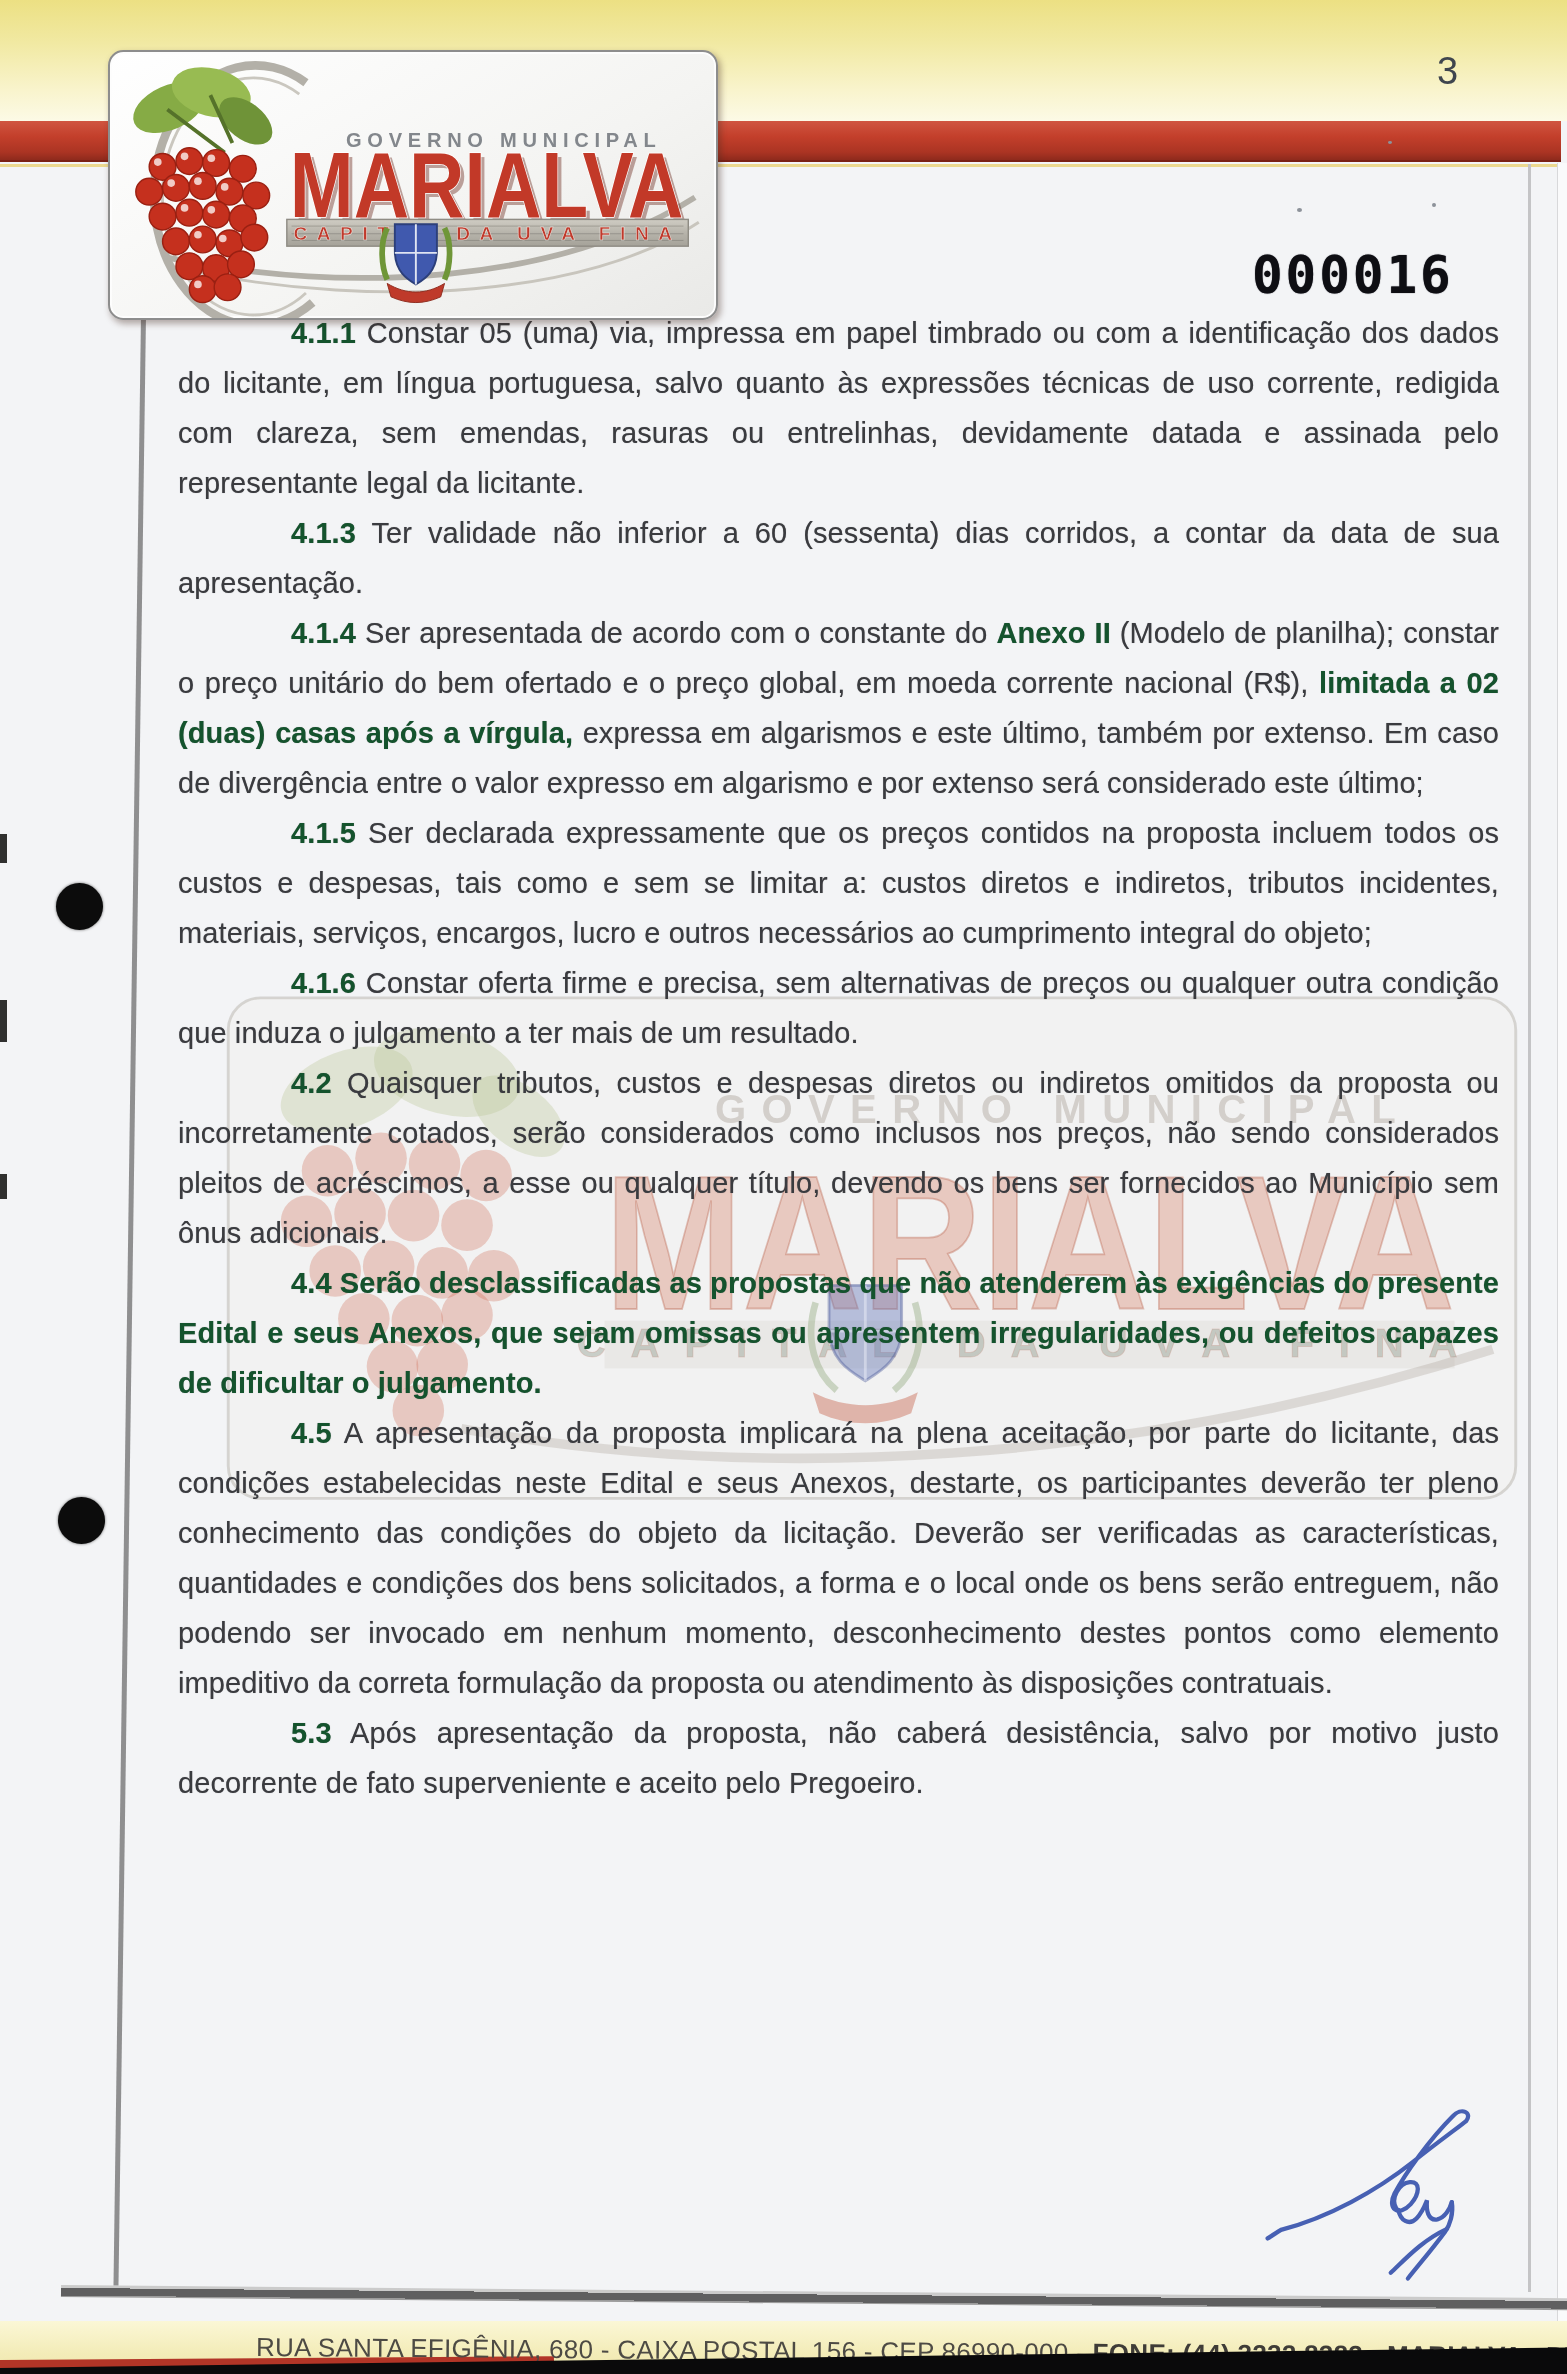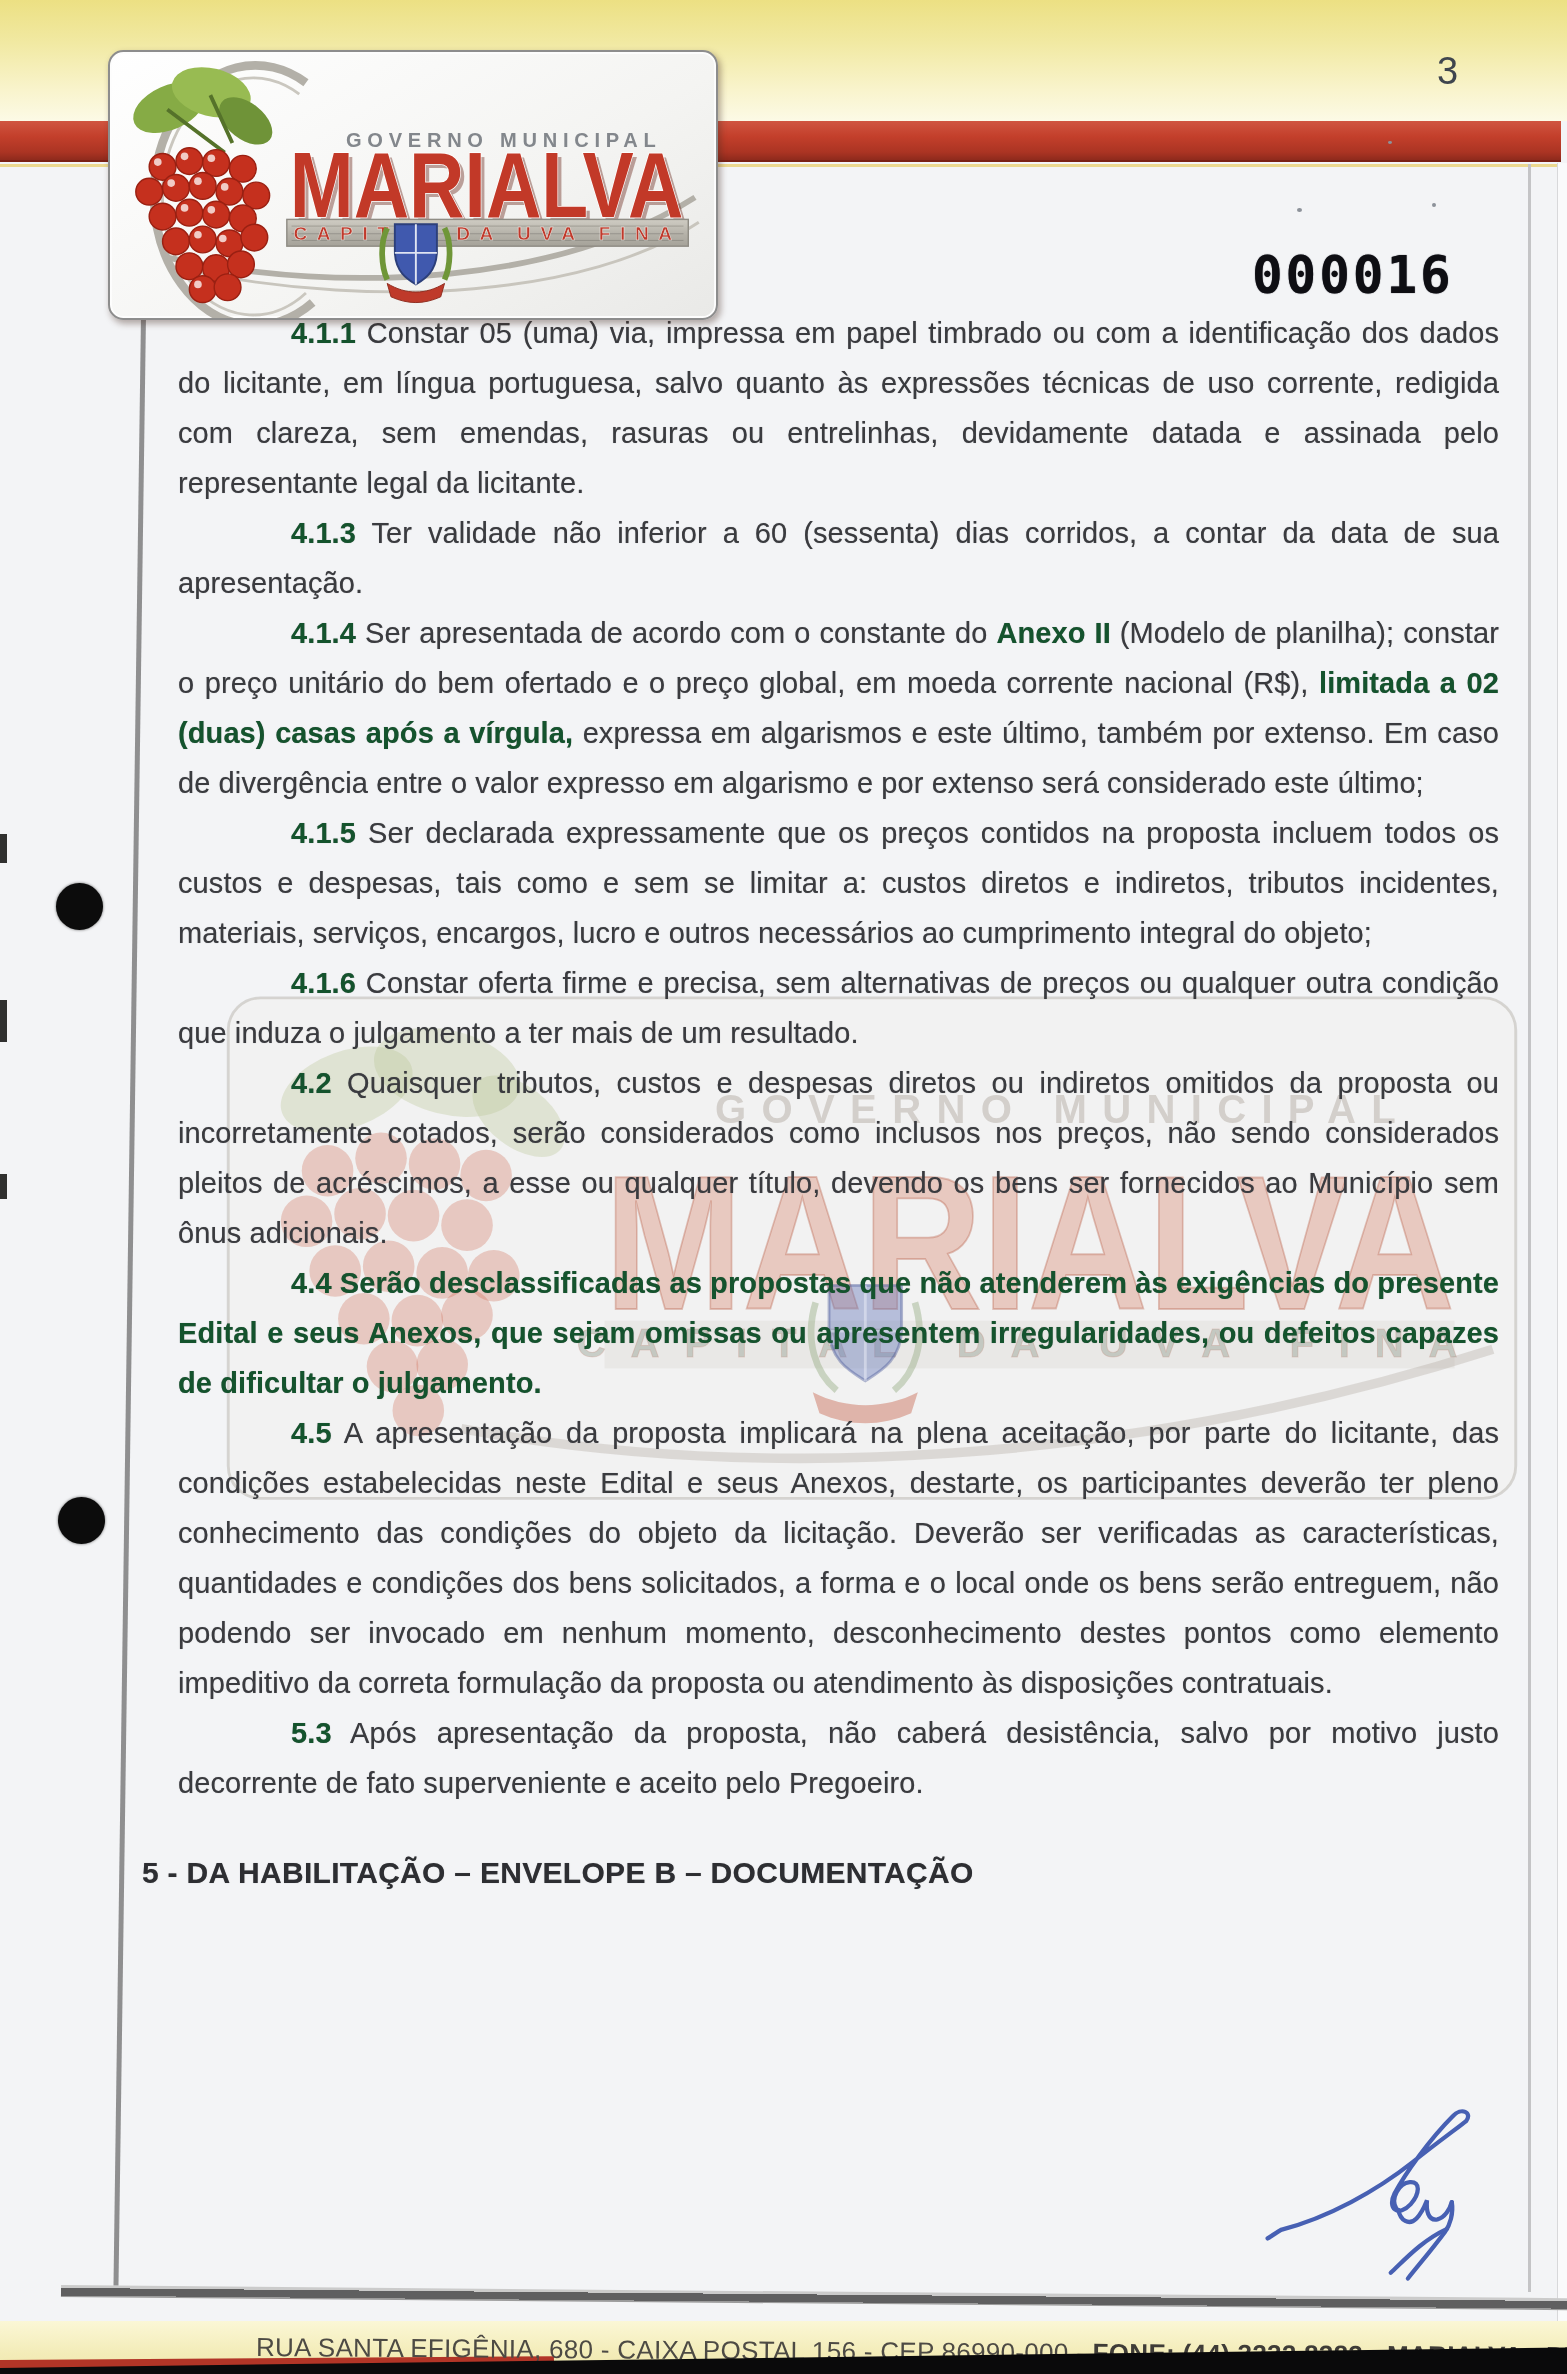--- a/index.html
+++ b/index.html
@@ -219,21 +219,20 @@
         <p class="para"><span class="b">4.1.1</span><span> Constar 05 (uma) via, impressa em papel timbrado ou com a identificação dos dados do licitante, em língua portuguesa, salvo quanto às expressões técnicas de uso corrente, redigida com clareza, sem emendas, rasuras ou entrelinhas, devidamente datada e assinada pelo representante legal da licitante.</span></p>
         <p class="para"><span class="b">4.1.3</span><span> Ter validade não inferior a 60 (sessenta) dias corridos, a contar da data de sua apresentação.</span></p>
         <p class="para"><span class="b">4.1.4</span><span> Ser apresentada de acordo com o constante do </span><span class="b">Anexo II</span><span> (Modelo de planilha); constar o preço unitário do bem ofertado e o preço global, em moeda corrente nacional (R$), </span><span class="b">limitada a 02 (duas) casas após a vírgula,</span><span> expressa em algarismos e este último, também por extenso. Em caso de divergência entre o valor expresso em algarismo e por extenso será considerado este último;</span></p>
         <p class="para"><span class="b">4.1.5</span><span> Ser declarada expressamente que os preços contidos na proposta incluem todos os custos e despesas, tais como e sem se limitar a: custos diretos e indiretos, tributos incidentes, materiais, serviços, encargos, lucro e outros necessários ao cumprimento integral do objeto;</span></p>
         <p class="para"><span class="b">4.1.6</span><span> Constar oferta firme e precisa, sem alternativas de preços ou qualquer outra condição que induza o julgamento a ter mais de um resultado.</span></p>
         <p class="para"><span class="b">4.2</span><span> Quaisquer tributos, custos e despesas diretos ou indiretos omitidos da proposta ou incorretamente cotados, serão considerados como inclusos nos preços, não sendo considerados pleitos de acréscimos, a esse ou qualquer título, devendo os bens ser fornecidos ao Município sem ônus adicionais.</span></p>
         <p class="para"><span class="b">4.4 Serão desclassificadas as propostas que não atenderem às exigências do presente Edital e seus Anexos, que sejam omissas ou apresentem irregularidades, ou defeitos capazes de dificultar o julgamento.</span></p>
         <p class="para"><span class="b">4.5</span><span> A apresentação da proposta implicará na plena aceitação, por parte do licitante, das condições estabelecidas neste Edital e seus Anexos, destarte, os participantes deverão ter pleno conhecimento das condições do objeto da licitação. Deverão ser verificadas as características, quantidades e condições dos bens solicitados, a forma e o local onde os bens serão entreguem, não podendo ser invocado em nenhum momento, desconhecimento destes pontos como elemento impeditivo da correta formulação da proposta ou atendimento às disposições contratuais.</span></p>
         <p class="para"><span class="b">5.3</span><span> Após apresentação da proposta, não caberá desistência, salvo por motivo justo decorrente de fato superveniente e aceito pelo Pregoeiro.</span></p>
       </div>
-    <p class="heading">5 - DA HABILITAÇÃO – ENVELOPE B – DOCUMENTAÇÃO</p>
   </div>
 
   <svg class="signature" width="229" height="201" viewBox="0 0 240 210">
     <g fill="none" stroke="#3a55ae" stroke-width="4.5" stroke-linecap="round" opacity=".93">
       <path d="M 8,150 C 13,147 17,144 22,141 C 72,128 122,100 160,70 C 185,50 210,32 216,27 C 223,18 211,12 202,22 C 178,46 152,82 141,103 C 133,119 145,128 158,114 C 167,104 169,90 157,91 C 146,92 136,108 143,119"></path>
       <path d="M 145,120 C 147,131 156,137 164,129 C 170,123 173,115 175,110 C 174,120 176,132 186,130 C 194,128 199,119 201,112"></path>
       <path d="M 201,112 C 203,124 199,136 194,143 C 180,162 166,178 155,192"></path>
       <path d="M 137,186 C 152,172 170,152 196,140"></path>
     </g>
   </svg>

